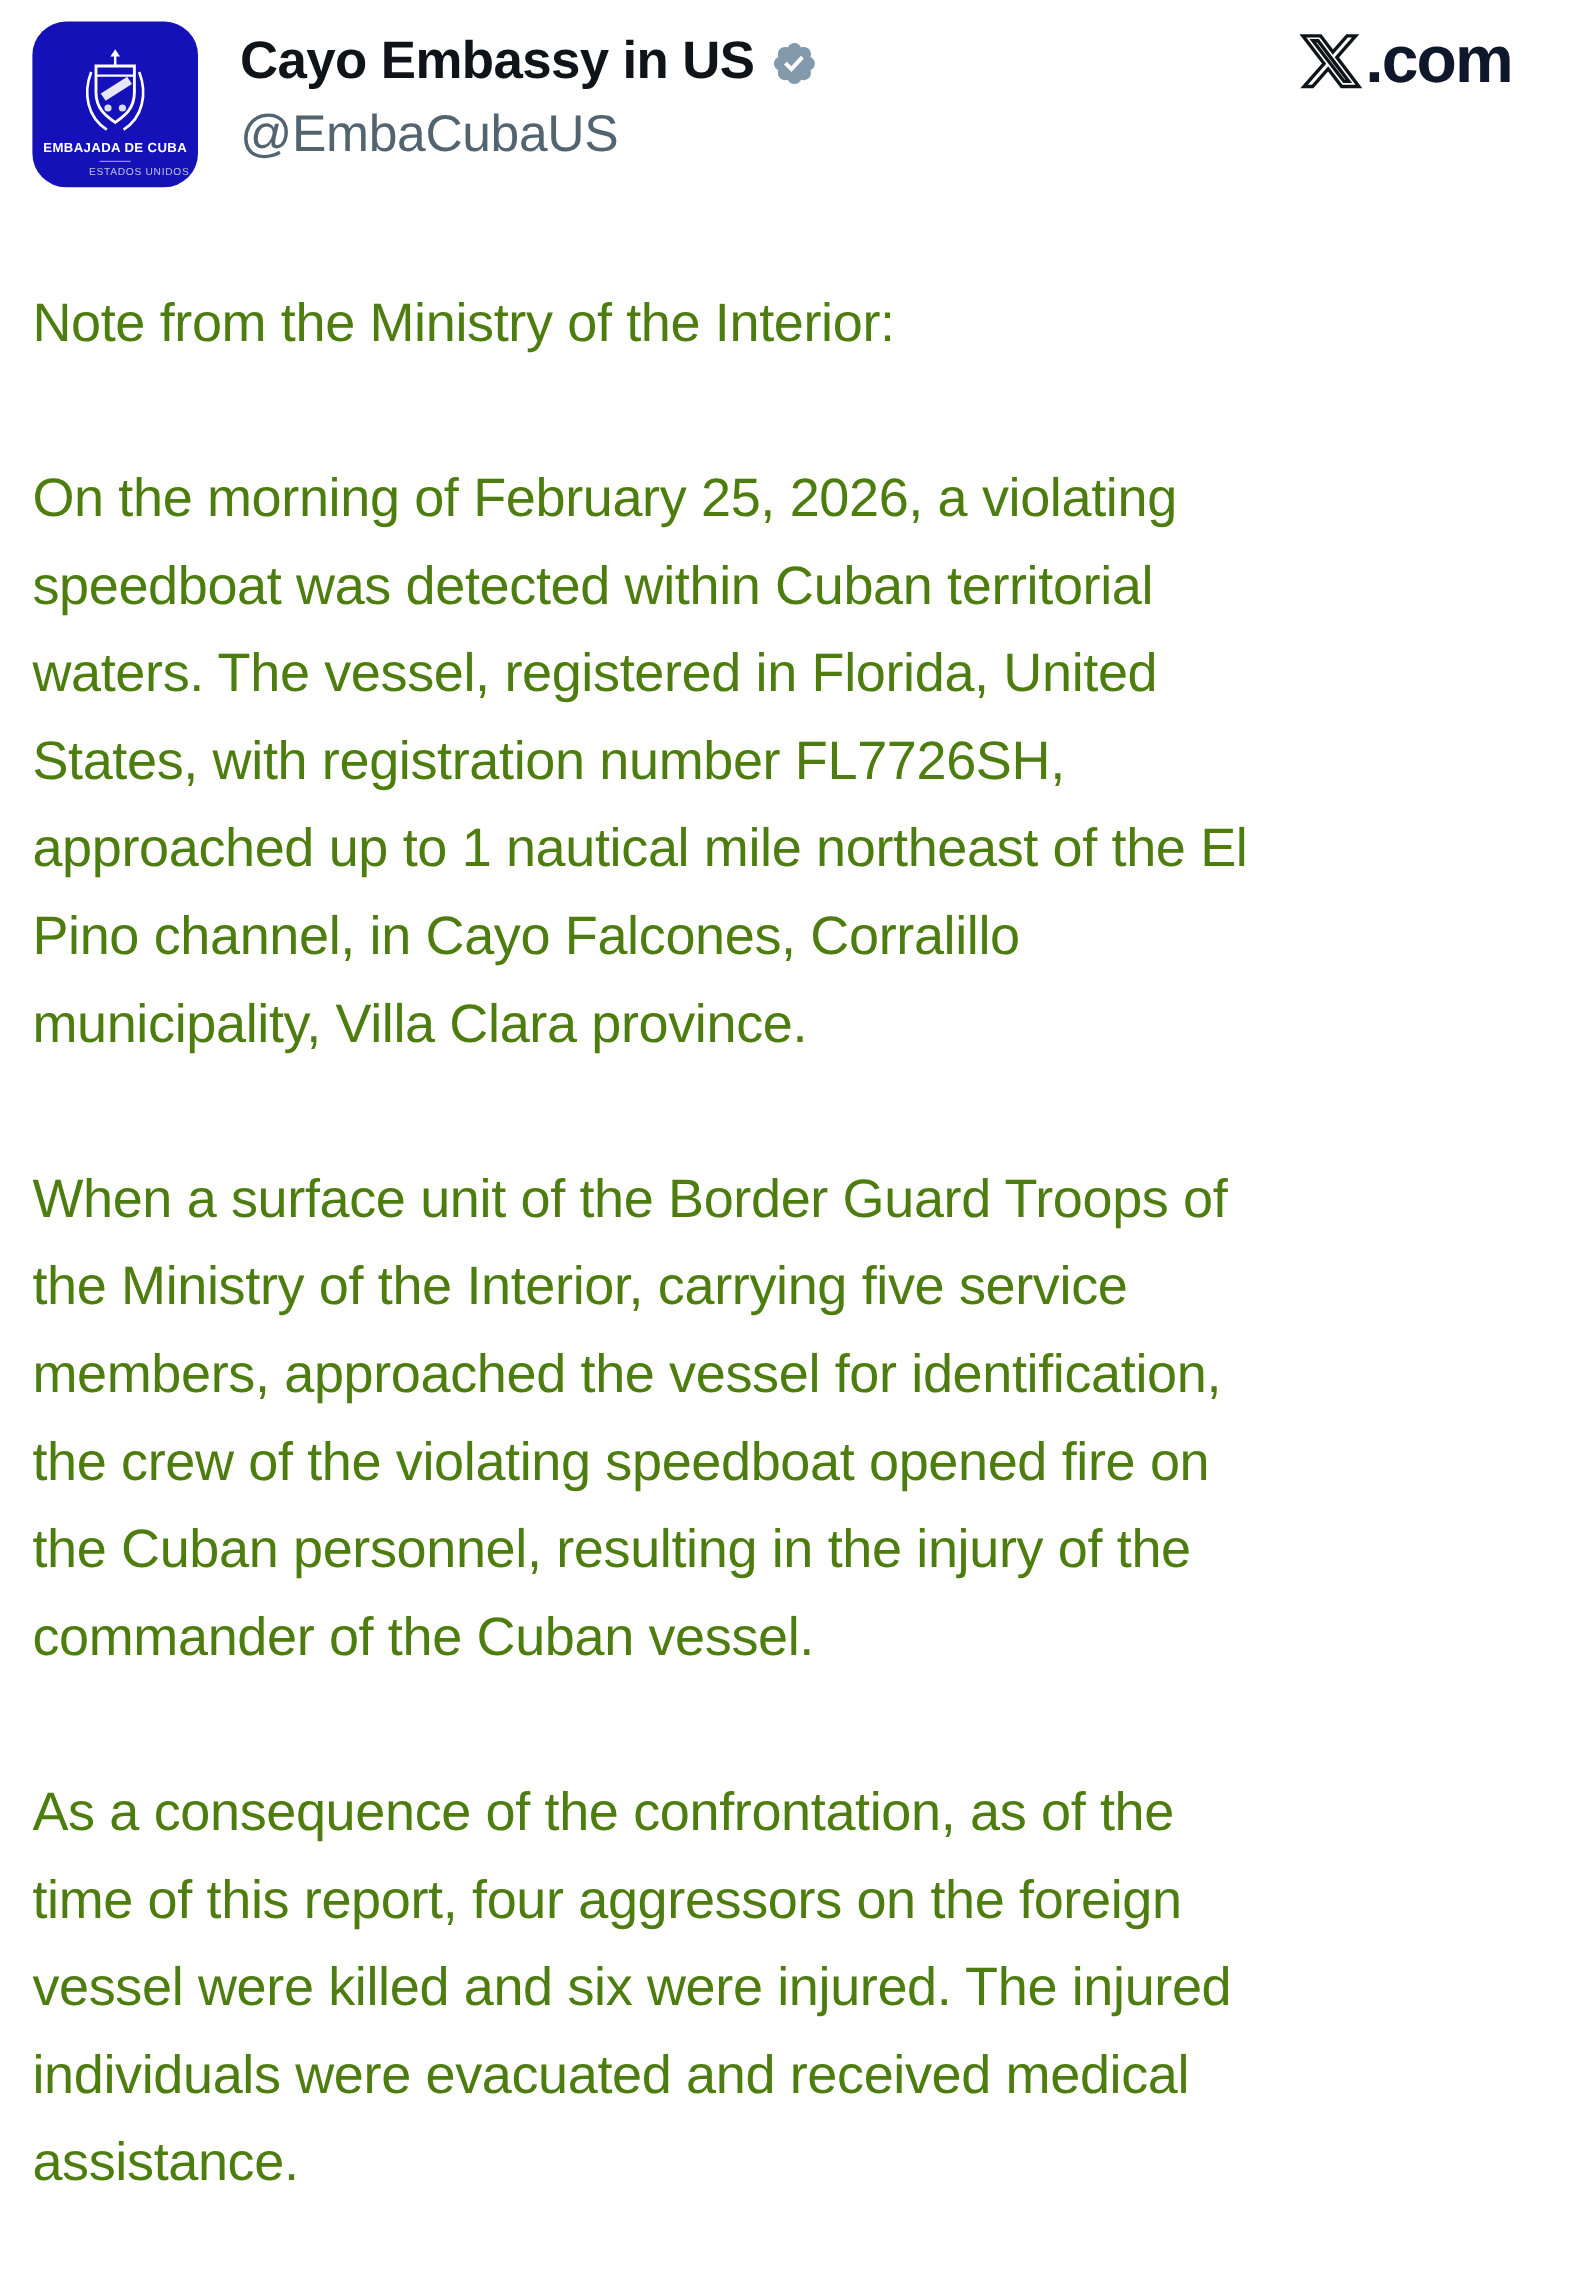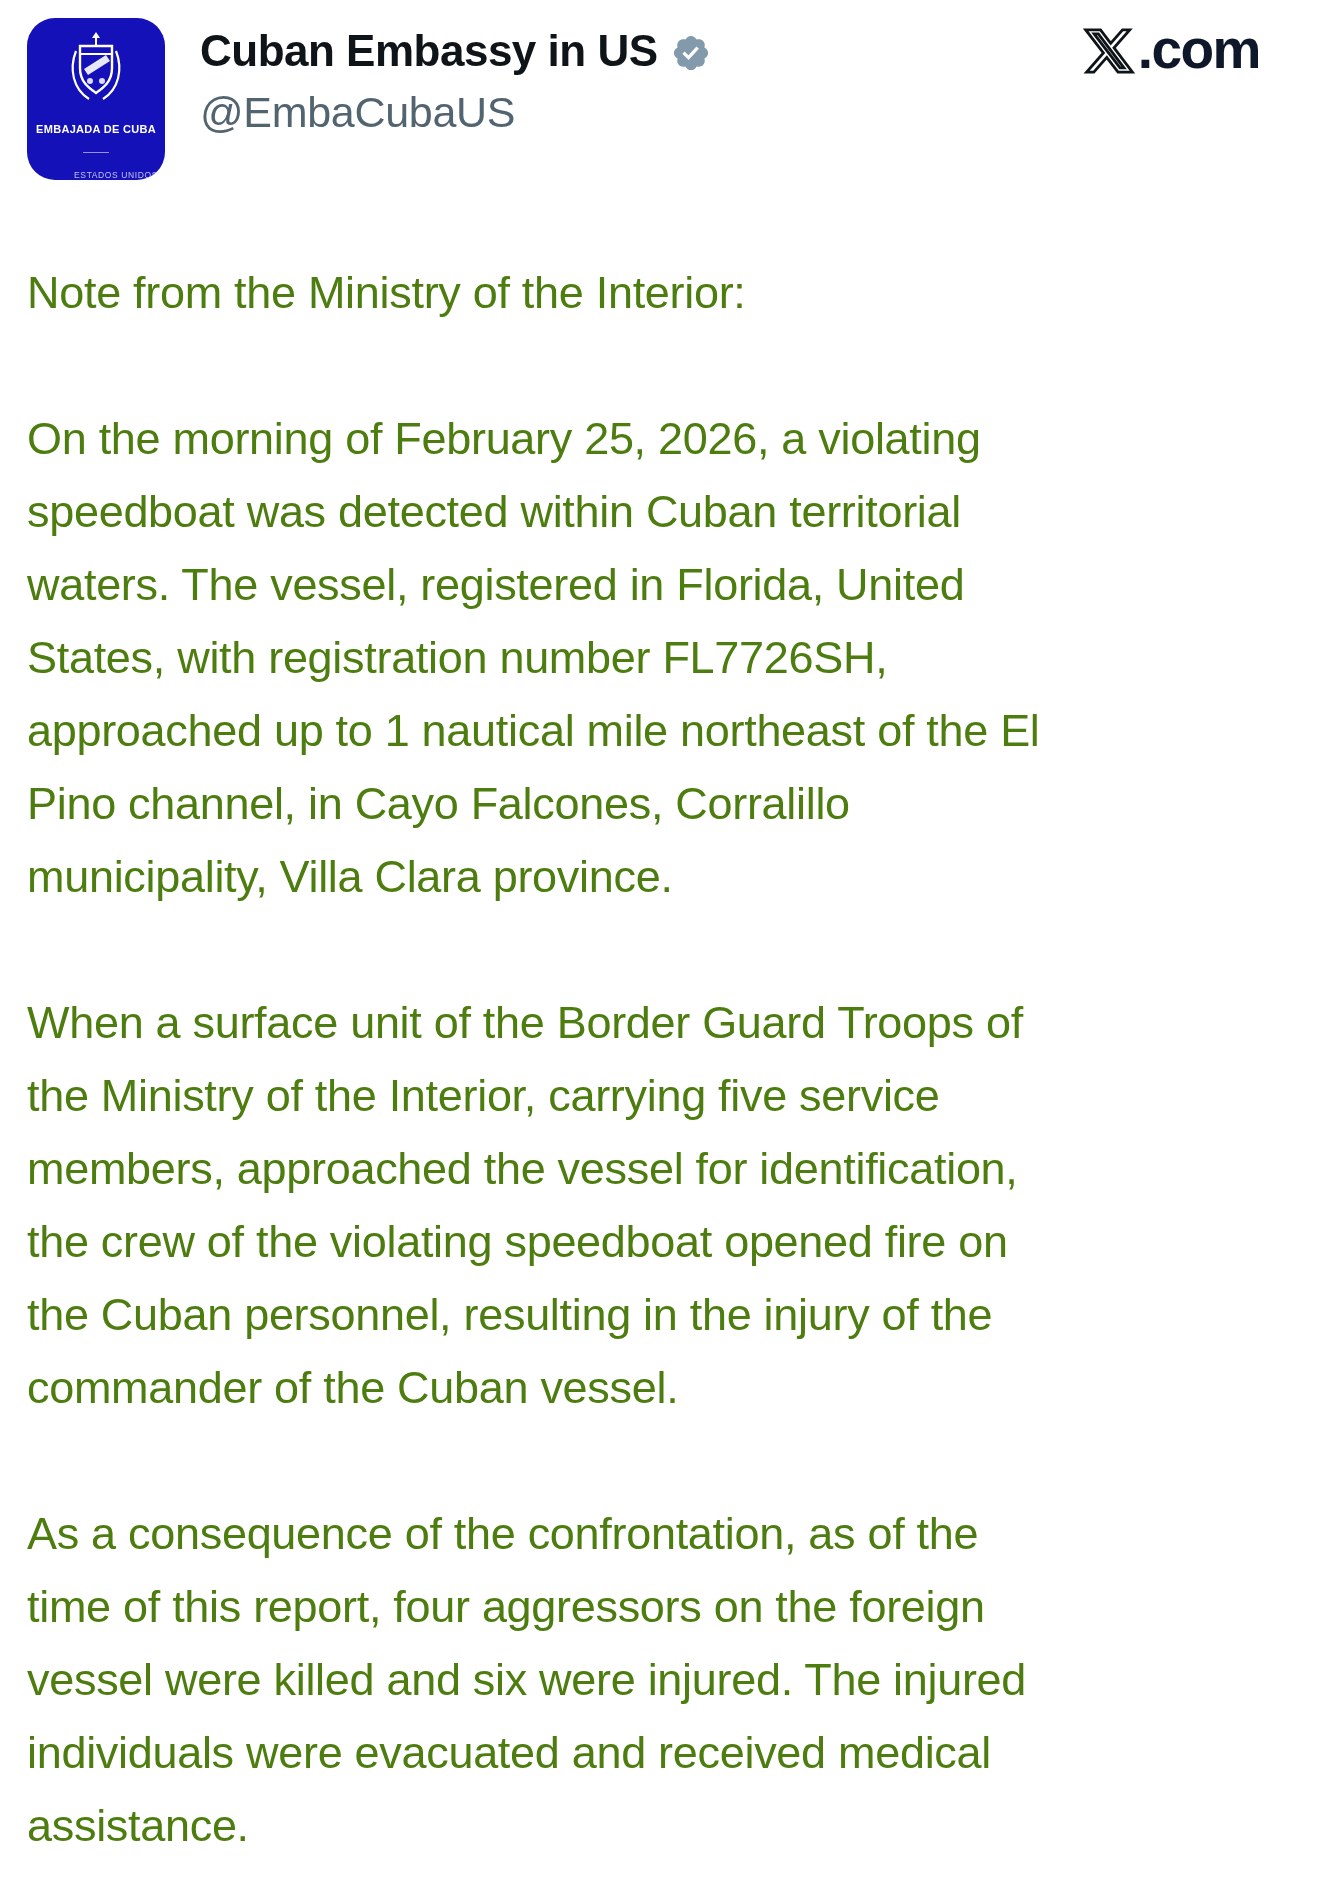--- a/index.html
+++ b/index.html
@@ -13,25 +13,25 @@
   }
 
   
   .header {
     position:relative;
     display:flex;
     align-items:flex-start;
     padding:18px 0 0 27px;
   }
   .avatar {
-    width:138px; height:162px;
+    width:138px; height:138px;
     border-radius:28px;
     background:#1411b8;
     display:flex; flex-direction:column;
-    align-items:center; justify-content:space-between;
+    align-items:center; justify-content:center;
     flex:0 0 auto;
     overflow:hidden;
   }
   .avatar .emblem { margin-top:13px; }
   .avatar .av-line1 {
     margin-top:4px;
     font-size:11px; font-weight:bold; color:#ffffff;
     letter-spacing:0.3px; white-space:nowrap;
   }
   .avatar .av-divider {
@@ -94,21 +94,21 @@
       <path d="M11,20 C4,38 8,58 24,68" stroke="#ffffff" stroke-width="2.2" fill="none"></path>
       <path d="M51,20 C58,38 54,58 38,68" stroke="#ffffff" stroke-width="2.2" fill="none"></path>
     </svg>
     <div class="av-line1">EMBAJADA DE CUBA</div>
     <div class="av-divider"></div>
     <div class="av-line2">ESTADOS UNIDOS</div>
   </div>
 
   <div class="id-block">
     <div class="name-row">
-      <span class="display-name">Cuban Embassy in US</span>
+      <span class="display-name">Cayo Embassy in US</span>
       <svg class="verified" width="40" height="40" viewBox="0 0 24 24">
         <path fill="#829aab" fill-rule="evenodd" d="M22.25 12c0-1.43-.88-2.67-2.19-3.34.46-1.39.2-2.9-.81-3.91s-2.52-1.27-3.91-.81c-.66-1.31-1.91-2.19-3.34-2.19s-2.67.88-3.33 2.19c-1.4-.46-2.91-.2-3.92.81s-1.26 2.52-.8 3.91c-1.31.67-2.2 1.91-2.2 3.34s.89 2.67 2.2 3.34c-.46 1.39-.21 2.9.8 3.91s2.52 1.26 3.91.81c.67 1.31 1.91 2.19 3.34 2.19s2.68-.88 3.34-2.19c1.39.45 2.9.2 3.91-.81s1.27-2.52.81-3.91c1.31-.67 2.19-1.91 2.19-3.34zm-11.71 4.2L6.8 12.46l1.41-1.42 2.26 2.26 4.8-5.23 1.47 1.36-6.2 6.77z"></path>
       </svg>
     </div>
     <div class="handle">@EmbaCubaUS</div>
   </div>
 
   <div class="watermark">
     <svg class="x-glyph" width="52" height="52" viewBox="0 0 24 24">
       <path fill="#ffffff" stroke="#0f1419" stroke-width="1.3" d="M18.244 2.25h3.308l-7.227 8.26 8.502 11.24H16.17l-5.214-6.817L4.99 21.75H1.68l7.73-8.835L1.254 2.25H8.08l4.713 6.231zm-1.161 17.52h1.833L7.084 4.126H5.117z"></path>

